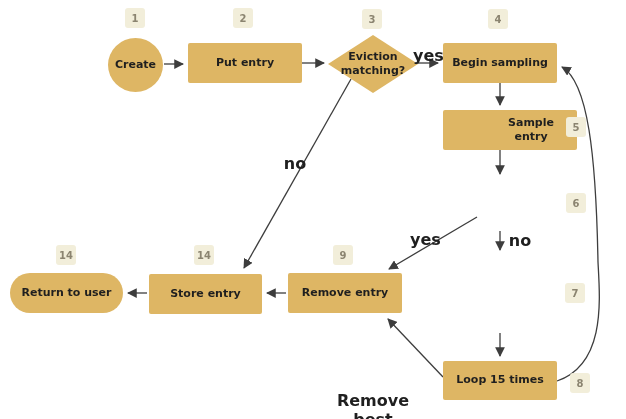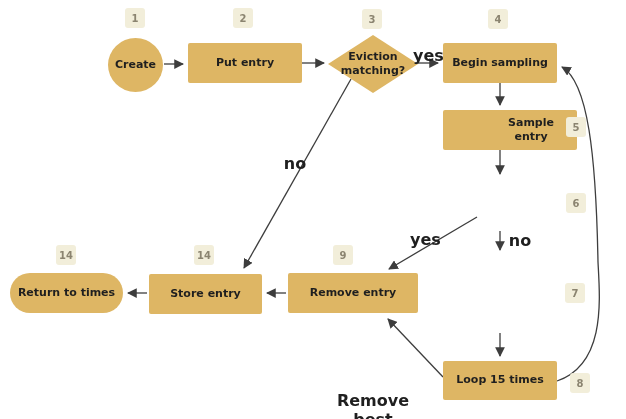--- a/index.html
+++ b/index.html
@@ -71,25 +71,25 @@
   </div>
 
   <div class="node rect" style="left:443px; top:43px; width:114px; height:40px;">Begin sampling</div>
 
   <div class="node rect" style="left:443px; top:110px; width:134px; height:40px;padding-left:47px;">Sample entry</div>
 
 
 
   <div class="node rect" style="left:443px; top:361px; width:114px; height:39px;text-align:right;">Loop 15 times</div>
 
-  <div class="node rect" style="left:288px; top:273px; width:130px; height:40px;">Remove entry</div>
+  <div class="node rect" style="left:288px; top:273px; width:114px; height:40px;">Remove entry</div>
 
   <div class="node rect" style="left:149px; top:274px; width:113px; height:40px;">Store entry</div>
 
-  <div class="node pill" style="left:10px; top:273px; width:113px; height:40px;">Return to times</div>
+  <div class="node pill" style="left:10px; top:273px; width:113px; height:40px;">Return to user</div>
 
   <div class="badge" style="left:125px; top:8px;">1</div>
   <div class="badge" style="left:233px; top:8px;">2</div>
   <div class="badge" style="left:362px; top:9px;">3</div>
   <div class="badge" style="left:488px; top:9px;">4</div>
   <div class="badge" style="left:566px; top:117px;">5</div>
   <div class="badge" style="left:566px; top:193px;">6</div>
   <div class="badge" style="left:565px; top:283px;">7</div>
   <div class="badge" style="left:570px; top:373px;">8</div>
   <div class="badge" style="left:333px; top:245px;">9</div>

